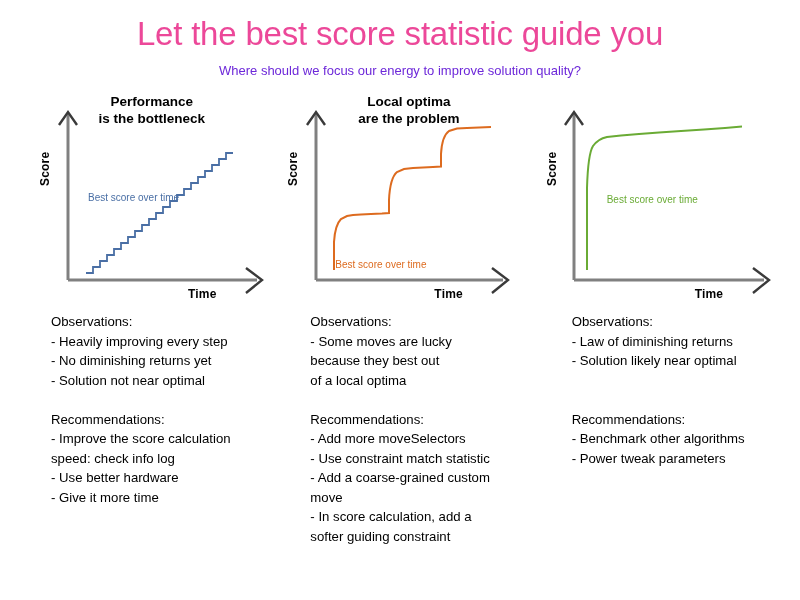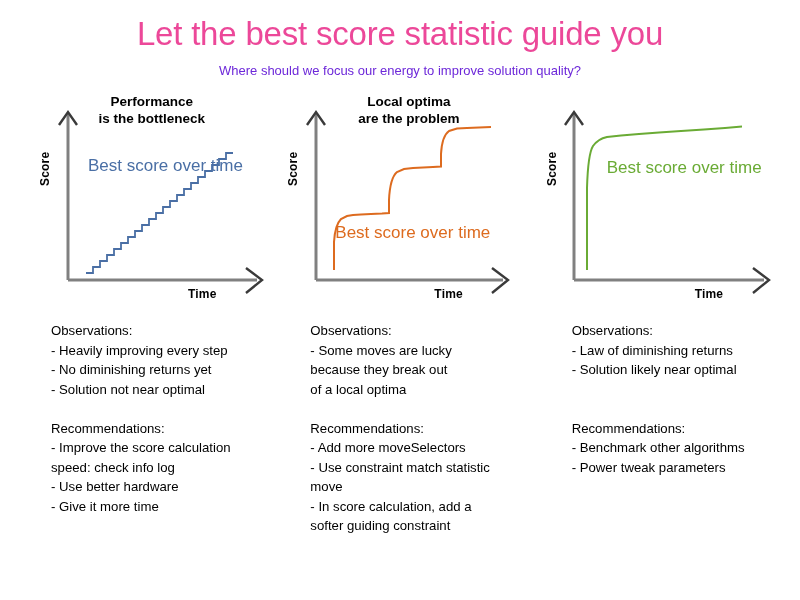--- a/index.html
+++ b/index.html
@@ -77,28 +77,29 @@
   .axis-label-x {
     position: absolute;
     font-size: 12px;
     font-weight: bold;
     letter-spacing: 0.2px;
     white-space: nowrap;
   }
 
   .series-label {
     position: absolute;
-    font-size: 17px;
+    font-size: 10px;
     white-space: nowrap;
+    margin-top: 36px;
   }
 
   
   .columns {
     display: flex;
-    margin-top: 14px;
+    margin-top: 5px;
     padding: 0 6px;
   }
 
   .column {
     flex: 1 1 0;
     padding-right: 16px;
     font-size: 13.2px;
     line-height: 19.5px;
   }
 
@@ -198,26 +199,27 @@
     <div class="block-heading">Recommendations:</div>
     <div class="block-line">- Improve the score calculation</div>
     <div class="block-line">speed: check info log</div>
     <div class="block-line">- Use better hardware</div>
     <div class="block-line">- Give it more time</div>
   </div>
 
   <div class="column col-2">
     <div class="block-heading">Observations:</div>
     <div class="block-line">- Some moves are lucky</div>
-    <div class="block-line">because they break out</div>
+    <div class="block-line">because they best out</div>
     <div class="block-line">of a local optima</div>
     <div class="block-gap"></div>
     <div class="block-heading">Recommendations:</div>
     <div class="block-line">- Add more moveSelectors</div>
     <div class="block-line">- Use constraint match statistic</div>
+    <div class="block-line">- Add a coarse-grained custom</div>
     <div class="block-line">move</div>
     <div class="block-line">- In score calculation, add a</div>
     <div class="block-line">softer guiding constraint</div>
   </div>
 
   <div class="column col-3">
     <div class="block-heading">Observations:</div>
     <div class="block-line">- Law of diminishing returns</div>
     <div class="block-line">- Solution likely near optimal</div>
     <div class="block-gap"></div>

